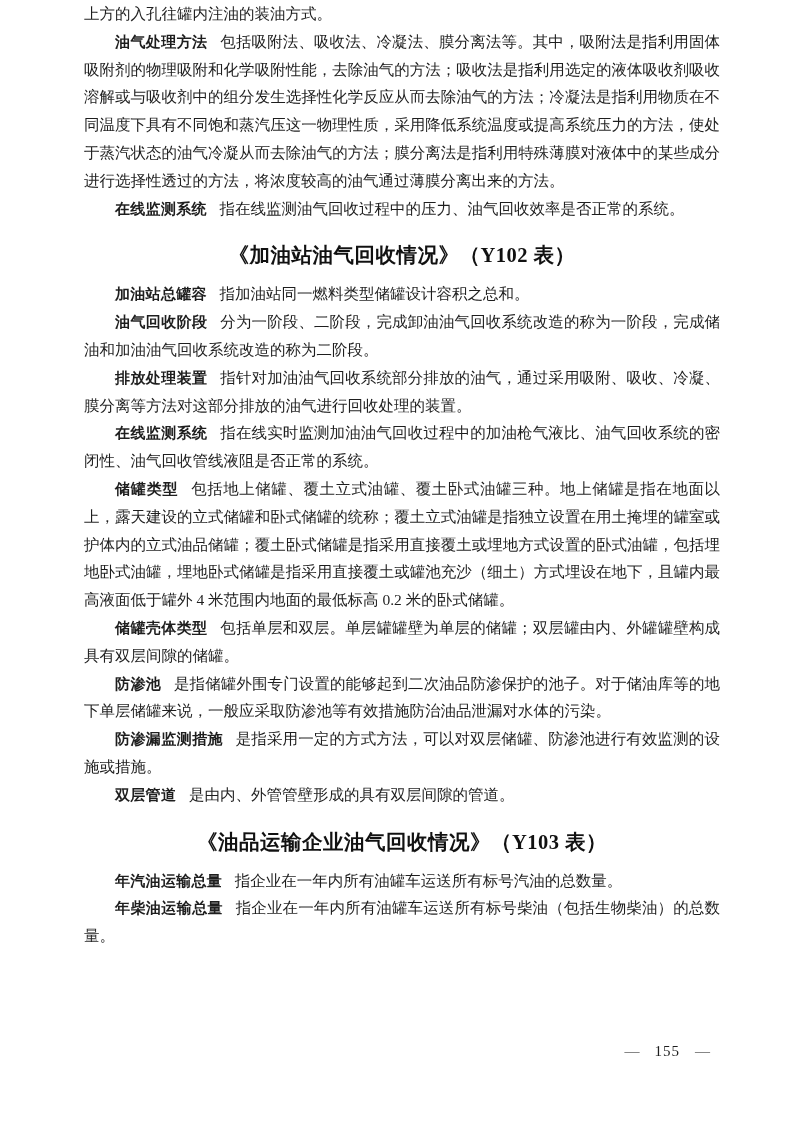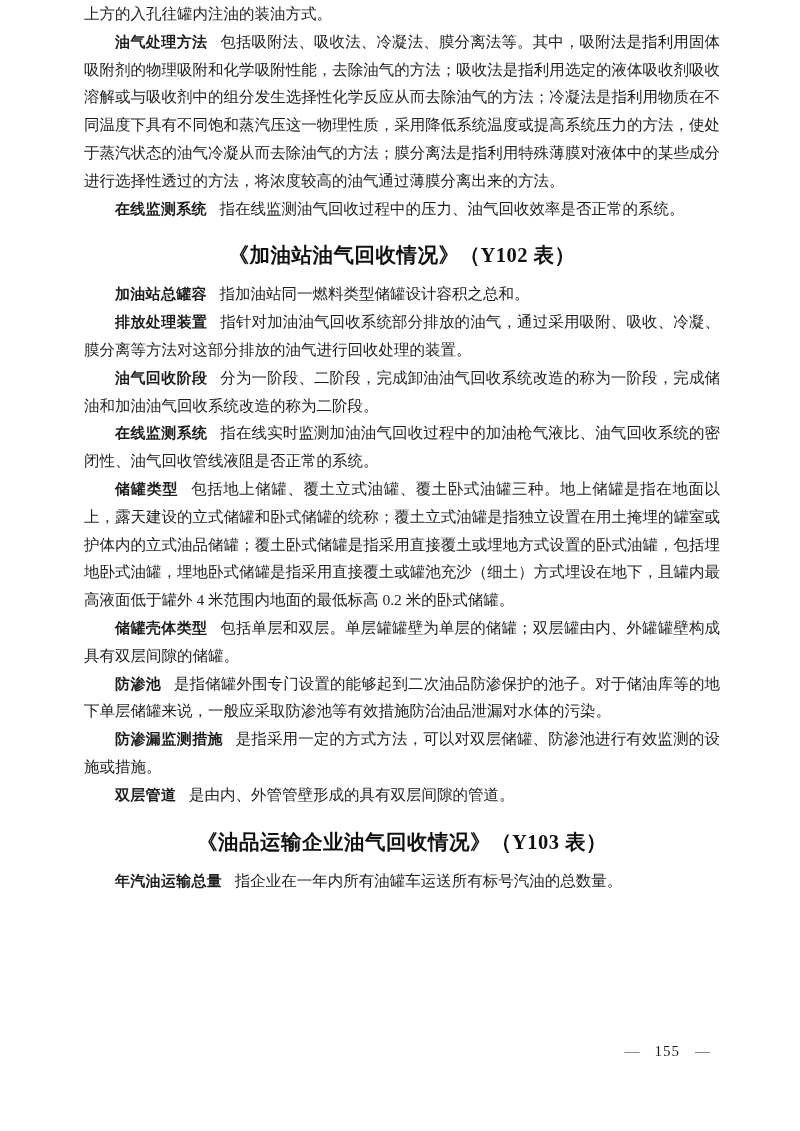--- a/index.html
+++ b/index.html
@@ -81,25 +81,25 @@
     <span class="term">在线监测系统</span><span class="def">指在线监测油气回收过程中的压力、油气回收效率是否正常的系统。</span>
   </p>
 
   <h2 class="section-heading">《加油站油气回收情况》（Y102 表）</h2>
 
   <p class="entry">
     <span class="term">加油站总罐容</span><span class="def">指加油站同一燃料类型储罐设计容积之总和。</span>
   </p>
 
   <p class="entry">
-    <span class="term">排放处理装置</span><span class="def">指针对加油油气回收系统部分排放的油气，通过采用吸附、吸收、冷凝、膜分离等方法对这部分排放的油气进行回收处理的装置。</span>
+    <span class="term">油气回收阶段</span><span class="def">分为一阶段、二阶段，完成卸油油气回收系统改造的称为一阶段，完成储油和加油油气回收系统改造的称为二阶段。</span>
   </p>
 
   <p class="entry">
-    <span class="term">油气回收阶段</span><span class="def">分为一阶段、二阶段，完成卸油油气回收系统改造的称为一阶段，完成储油和加油油气回收系统改造的称为二阶段。</span>
+    <span class="term">排放处理装置</span><span class="def">指针对加油油气回收系统部分排放的油气，通过采用吸附、吸收、冷凝、膜分离等方法对这部分排放的油气进行回收处理的装置。</span>
   </p>
 
   <p class="entry">
     <span class="term">在线监测系统</span><span class="def">指在线实时监测加油油气回收过程中的加油枪气液比、油气回收系统的密闭性、油气回收管线液阻是否正常的系统。</span>
   </p>
 
   <p class="entry">
     <span class="term">储罐类型</span><span class="def">包括地上储罐、覆土立式油罐、覆土卧式油罐三种。地上储罐是指在地面以上，露天建设的立式储罐和卧式储罐的统称；覆土立式油罐是指独立设置在用土掩埋的罐室或护体内的立式油品储罐；覆土卧式储罐是指采用直接覆土或埋地方式设置的卧式油罐，包括埋地卧式油罐，埋地卧式储罐是指采用直接覆土或罐池充沙（细土）方式埋设在地下，且罐内最高液面低于罐外 4 米范围内地面的最低标高 0.2 米的卧式储罐。</span>
   </p>
 
@@ -118,19 +118,22 @@
   <p class="entry">
     <span class="term">双层管道</span><span class="def">是由内、外管管壁形成的具有双层间隙的管道。</span>
   </p>
 
   <h2 class="section-heading">《油品运输企业油气回收情况》（Y103 表）</h2>
 
   <p class="entry">
     <span class="term">年汽油运输总量</span><span class="def">指企业在一年内所有油罐车运送所有标号汽油的总数量。</span>
   </p>
 
+  <p class="entry">
+    <span class="term">年柴油运输总量</span><span class="def">指企业在一年内所有油罐车运送所有标号柴油（包括生物柴油）的总数量。</span>
+  </p>
 
 
 </div>
 
 <div class="page-number">
   <span class="pn-dash">—</span><span class="pn-num">155</span><span class="pn-dash">—</span>
 </div>
 
 </body></html>

